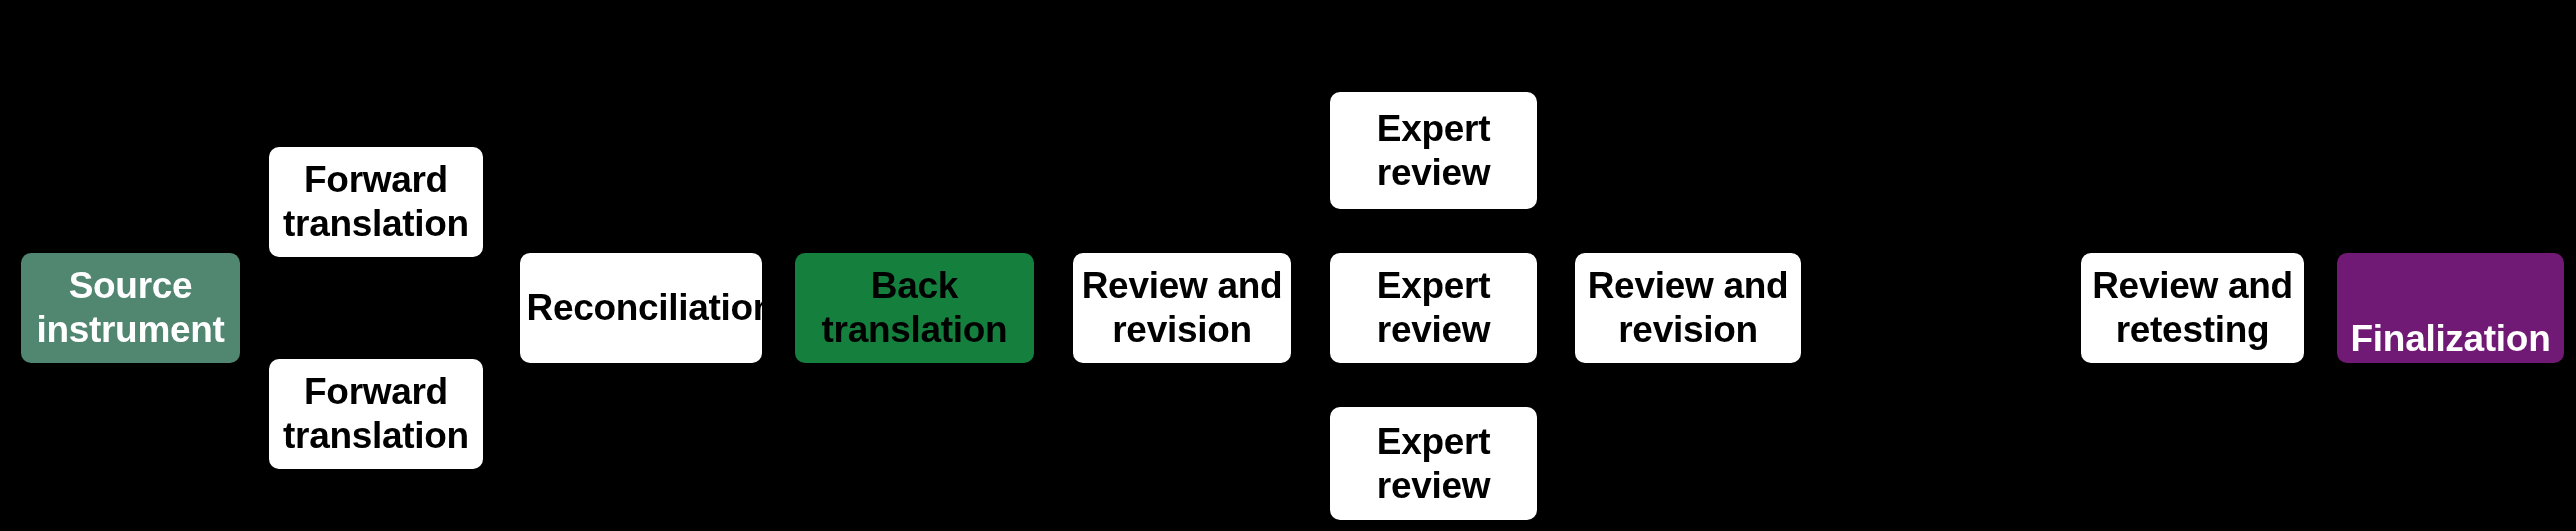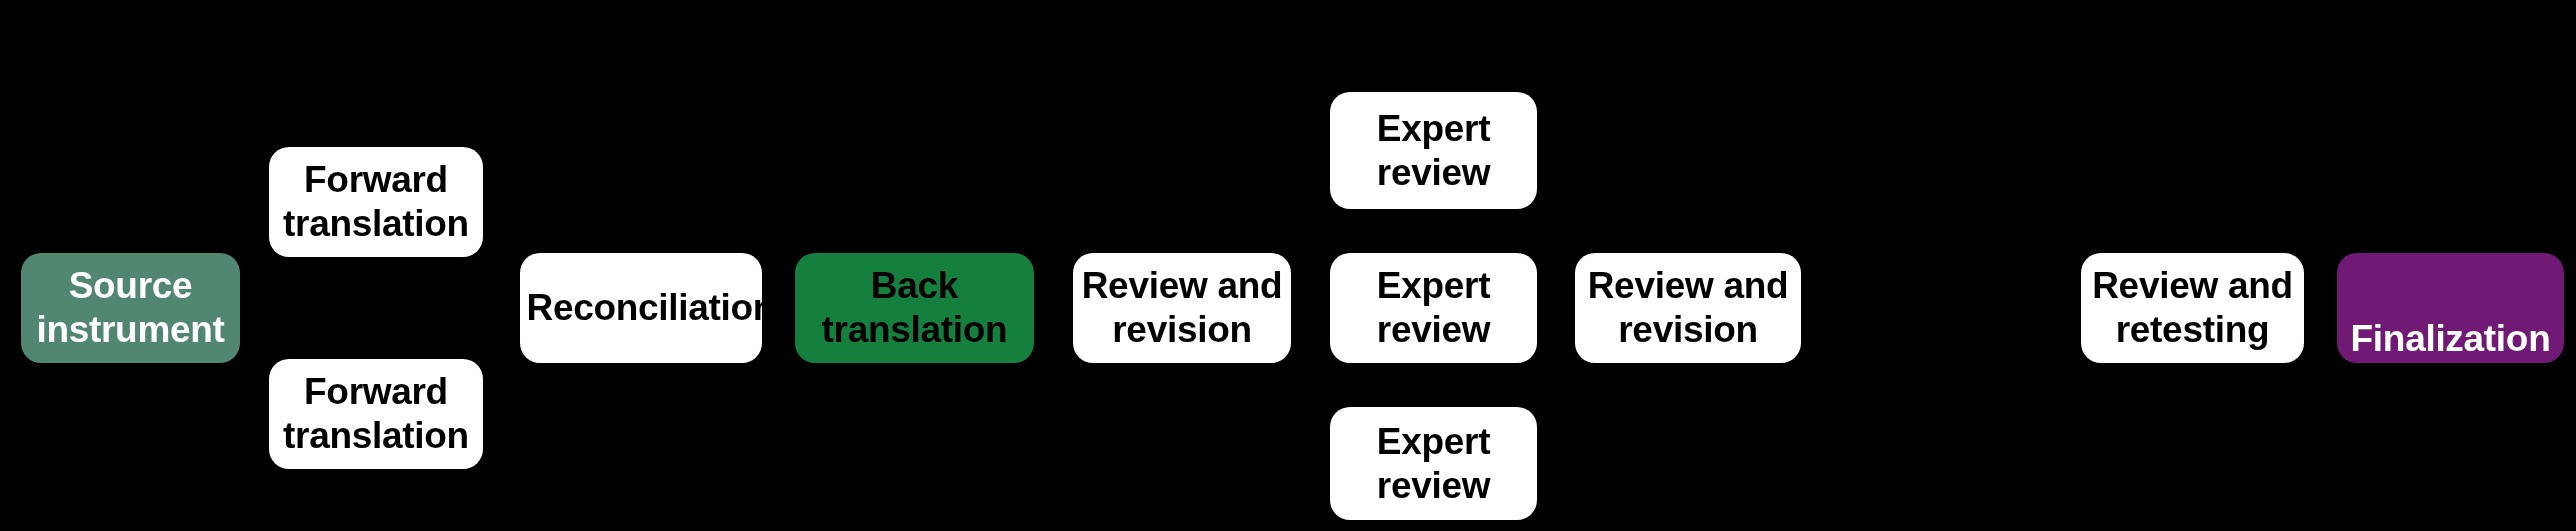--- a/index.html
+++ b/index.html
@@ -18,21 +18,21 @@
     background: #000000;
     overflow: hidden;
   }
   .node {
     position: absolute;
     box-sizing: border-box;
     display: flex;
     align-items: center;
     justify-content: center;
     text-align: center;
-    border-radius: 20px;
+    border-radius: 10px;
     font-weight: bold;
     font-size: 37px;
     line-height: 1.18;
     letter-spacing: -0.3px;
     padding: 2.6px 6.5px;
     -webkit-font-smoothing: antialiased;
   }
   .node.process {
     background: #ffffff;
     color: #000000;

